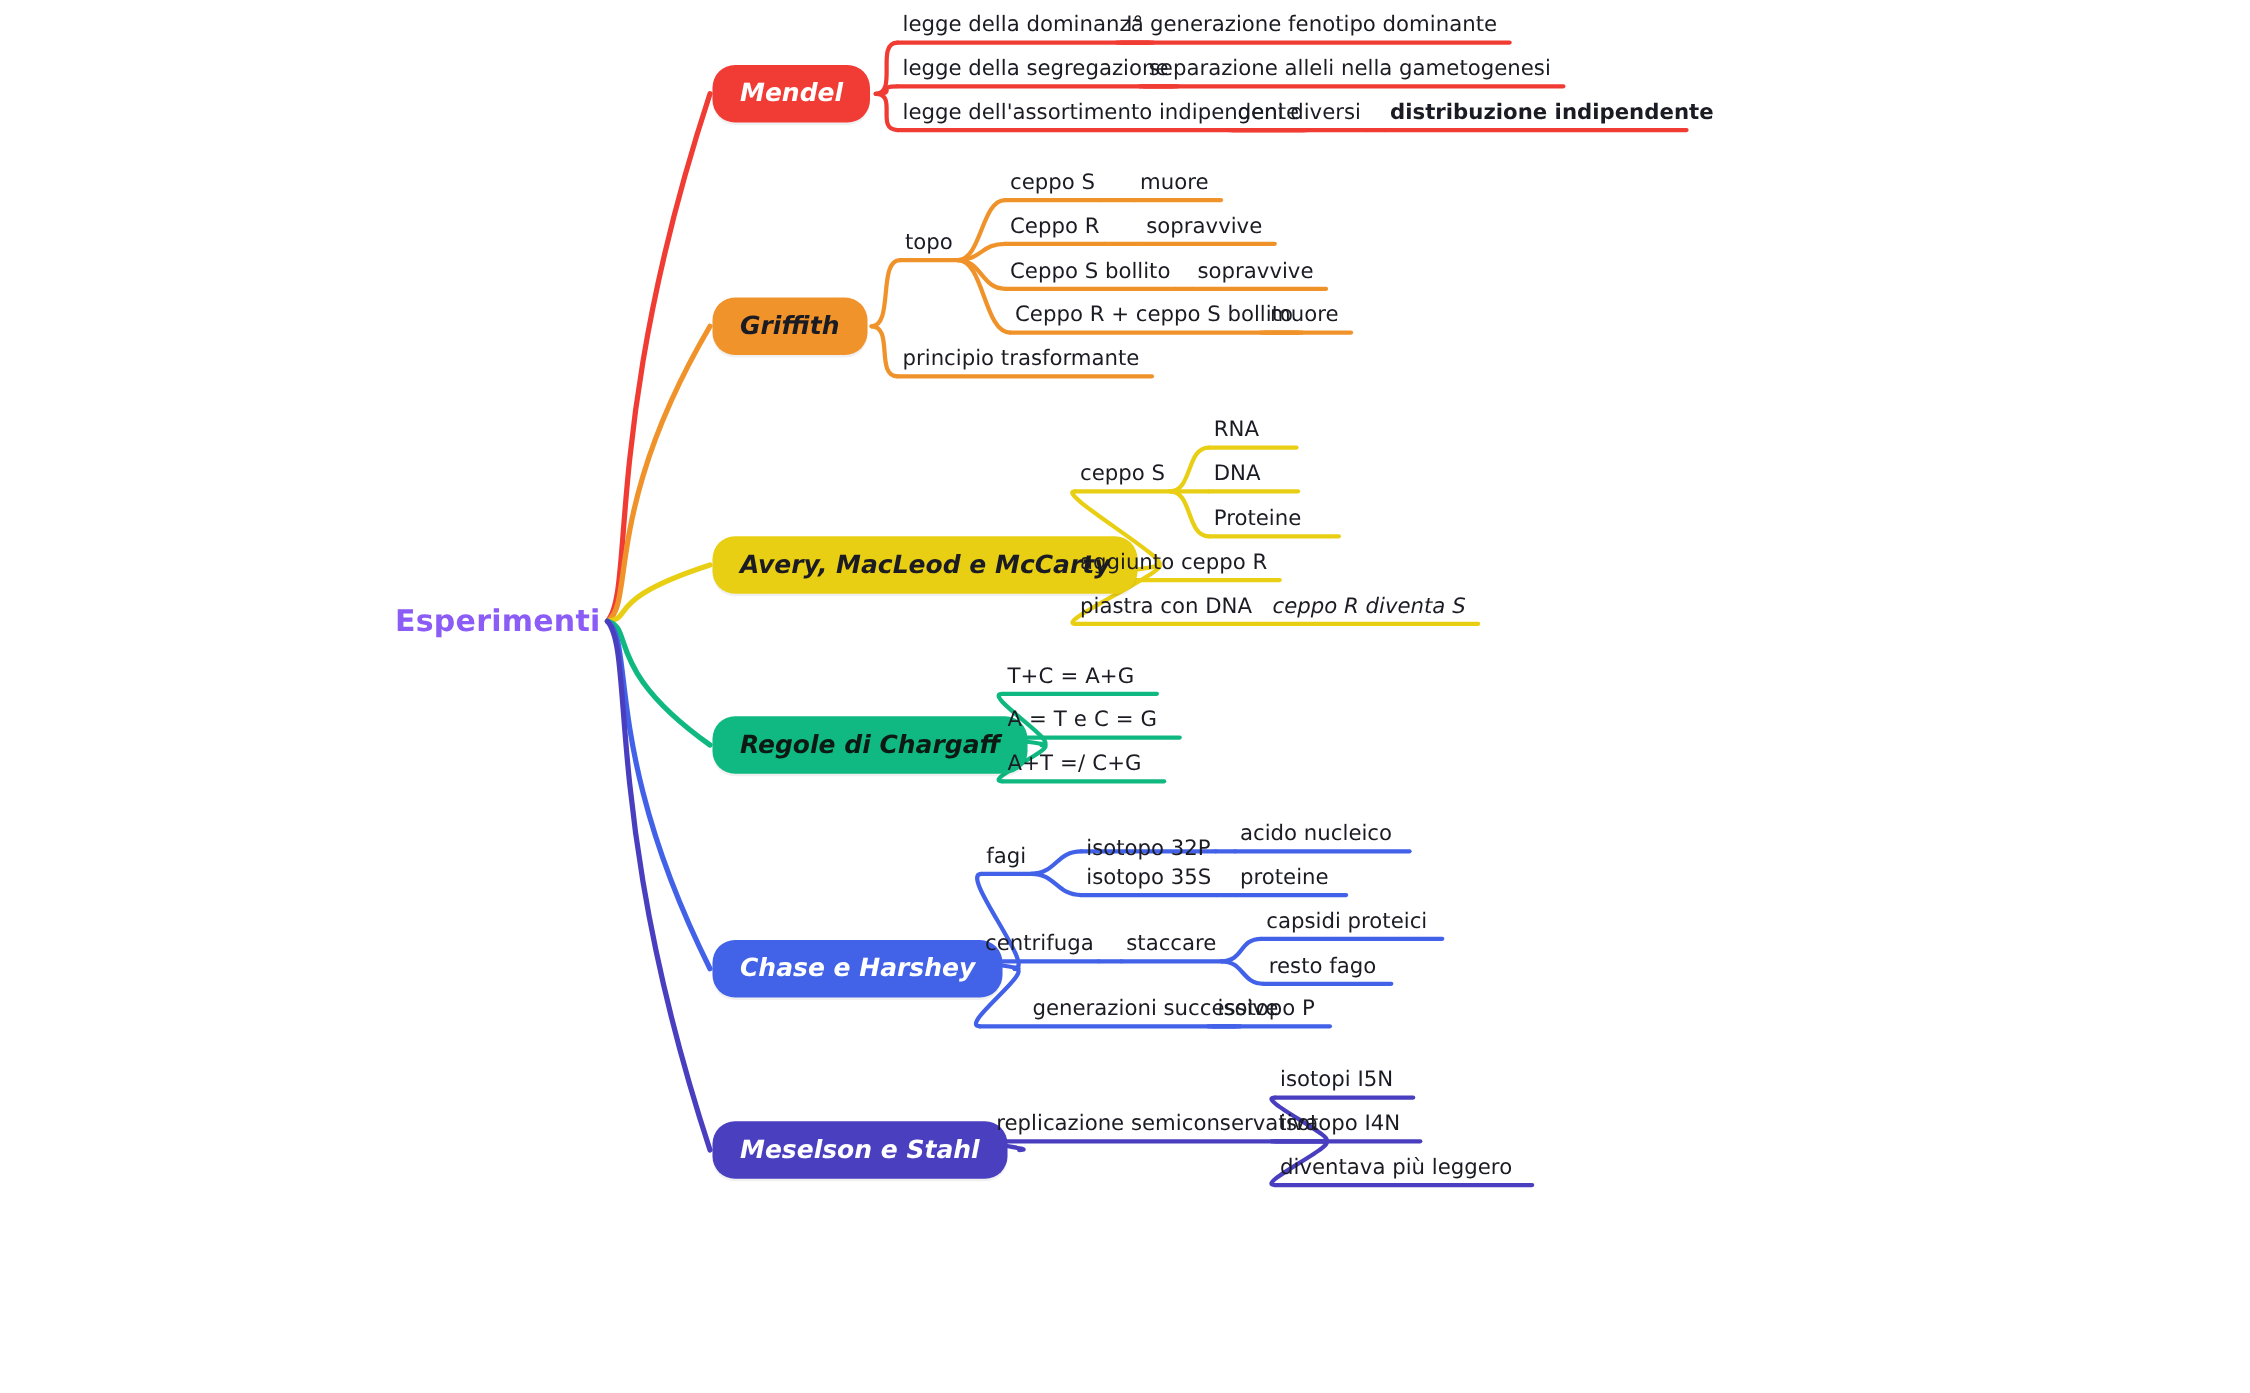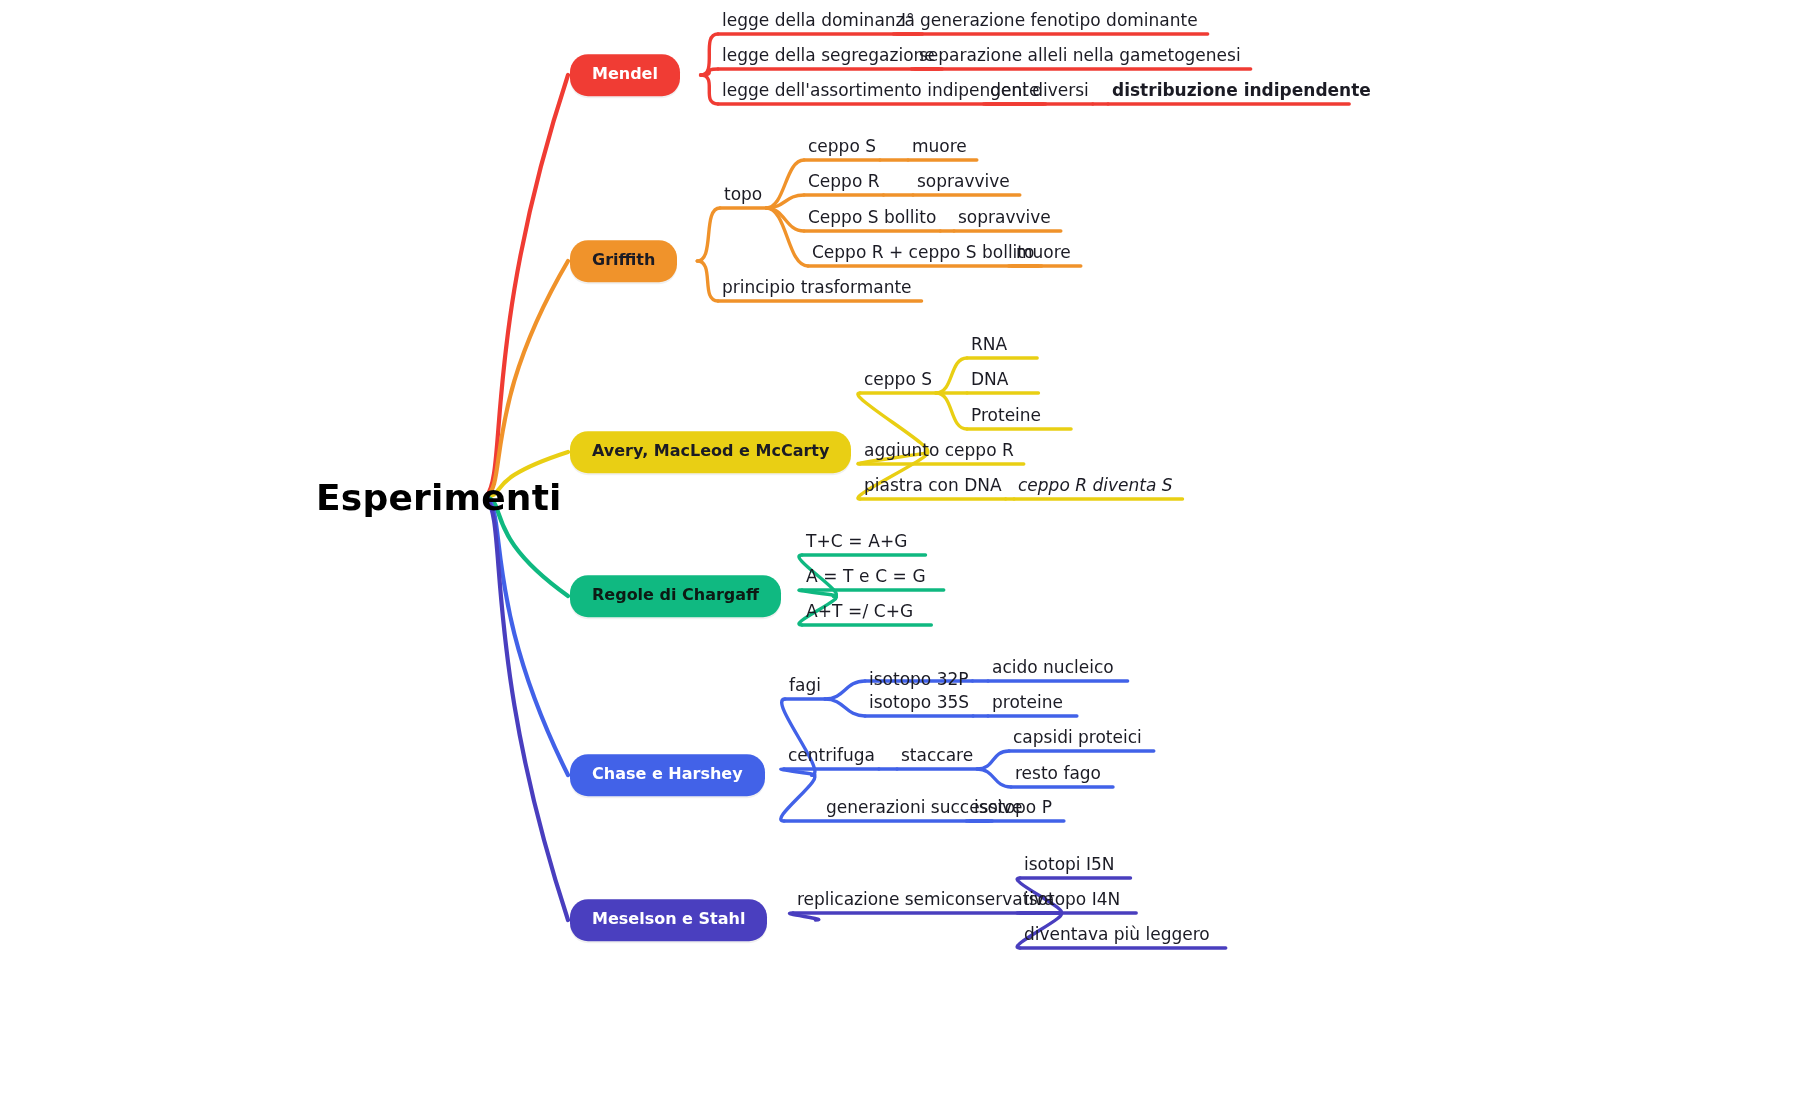--- a/index.html
+++ b/index.html
@@ -24,35 +24,36 @@
     width: 1800px;
     height: 1114px;
   }
   .node {
     position: absolute;
     white-space: nowrap;
     box-sizing: border-box;
   }
   
   .root-node {
-    font-size: 36px;
+    font-size: 24px;
     font-weight: 700;
-    color: #000000;
+    color: #8b5cf6;
     letter-spacing: 0.2px;
     transform: translate(0, -50%);
   }
   
   .pill {
     border-radius: 18px;
     padding: 11px 22px 13px 22px;
-    font-size: 16px;
+    font-size: 20px;
     font-weight: 700;
     transform: translate(0, -50%);
     line-height: 1.1;
     box-shadow: 0 2px 0 rgba(0,0,0,0.06);
+    font-style: italic;
   }
   
   .leaf {
     font-size: 17px;
     color: #1b1b24;
     font-weight: 400;
     transform: translate(0, -100%);
     padding-bottom: 3px;
   }
   .leaf.mono-ish {

